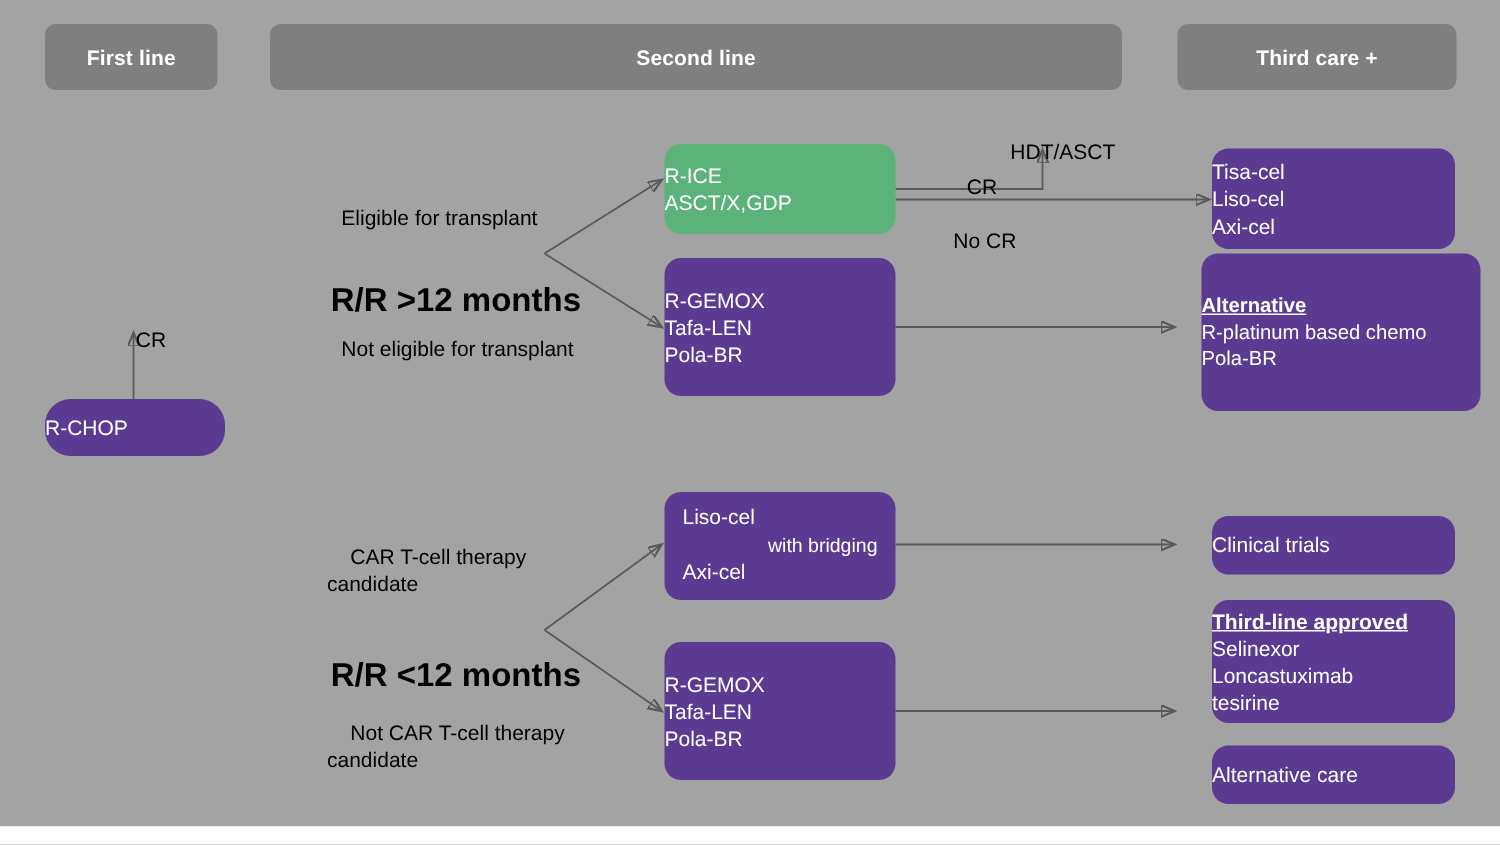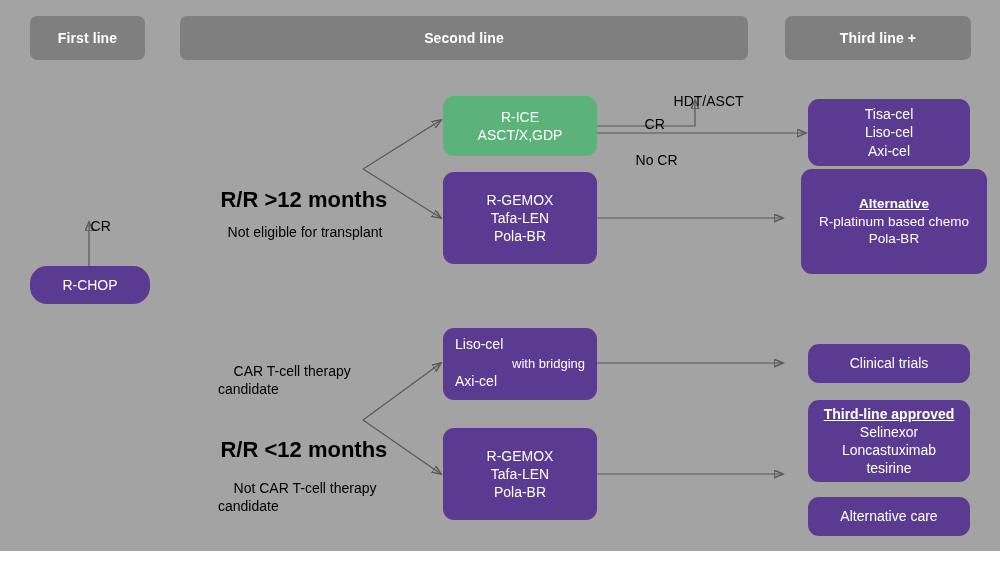--- a/index.html
+++ b/index.html
@@ -34,21 +34,21 @@
     letter-spacing: 0.1px;
   }
 
   
   .node {
     position: absolute;
     border-radius: 11px;
     color: #ffffff;
     display: flex;
     flex-direction: column;
-    align-items: center;
+    align-items: flex-start;
     justify-content: center;
     text-align: center;
     line-height: 1.30;
     box-sizing: border-box;
   }
   .node.purple { background: #5b3b91; }
   .node.green  { background: #5cb379; }
   .node .line { display: block; white-space: nowrap; }
   .node .hdr {
     font-weight: bold;
@@ -91,21 +91,21 @@
 
   <div class="phase-bar" style="left:30px; top:16px; width:115px; height:44px;">
     <span>First line</span>
   </div>
 
   <div class="phase-bar" style="left:180px; top:16px; width:568px; height:44px;">
     <span>Second line</span>
   </div>
 
   <div class="phase-bar" style="left:785px; top:16px; width:186px; height:44px;">
-    <span>Third line +</span>
+    <span>Third care +</span>
   </div>
 
   <svg id="wires" viewBox="0 0 1000 563" xmlns="http://www.w3.org/2000/svg">
     <defs>
       <marker id="arw" markerWidth="9" markerHeight="9" refX="7.4" refY="3.2" orient="auto" markerUnits="strokeWidth">
         <path d="M0,0 L7.6,3.2 L0,6.4 z" fill="#404040" stroke="none"></path>
       </marker>
     </defs>
 
     <line x1="89" y1="266" x2="89" y2="222" marker-end="url(#arw)"></line>
@@ -128,20 +128,23 @@
   </svg>
 
   <div class="label norm" style="left:75px; top:200px;">
     <span>CR</span>
   </div>
 
   <div class="node purple" style="left:30px; top:266px; width:120px; height:38px; font-size:14px;border-radius:17px;">
     <span class="line">R-CHOP</span>
   </div>
 
+  <div class="label norm" style="left:212px; top:119px;">
+    <span>Eligible for transplant</span>
+  </div>
 
   <div class="label big" style="left:196px; top:158px;">
     <span>R/R &gt;12 months</span>
   </div>
 
   <div class="label norm" style="left:212px; top:206px;">
     <span>Not eligible for transplant</span>
   </div>
 
   <div class="node green" style="left:443px; top:96px; width:154px; height:60px; font-size:14px;">

